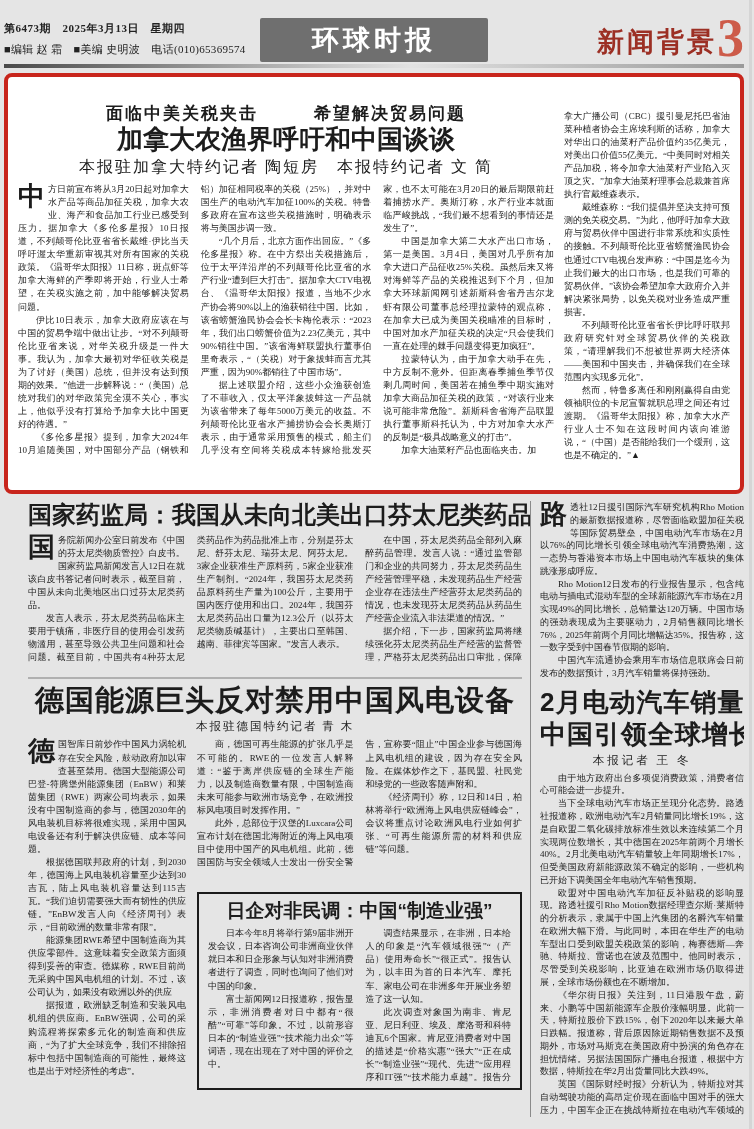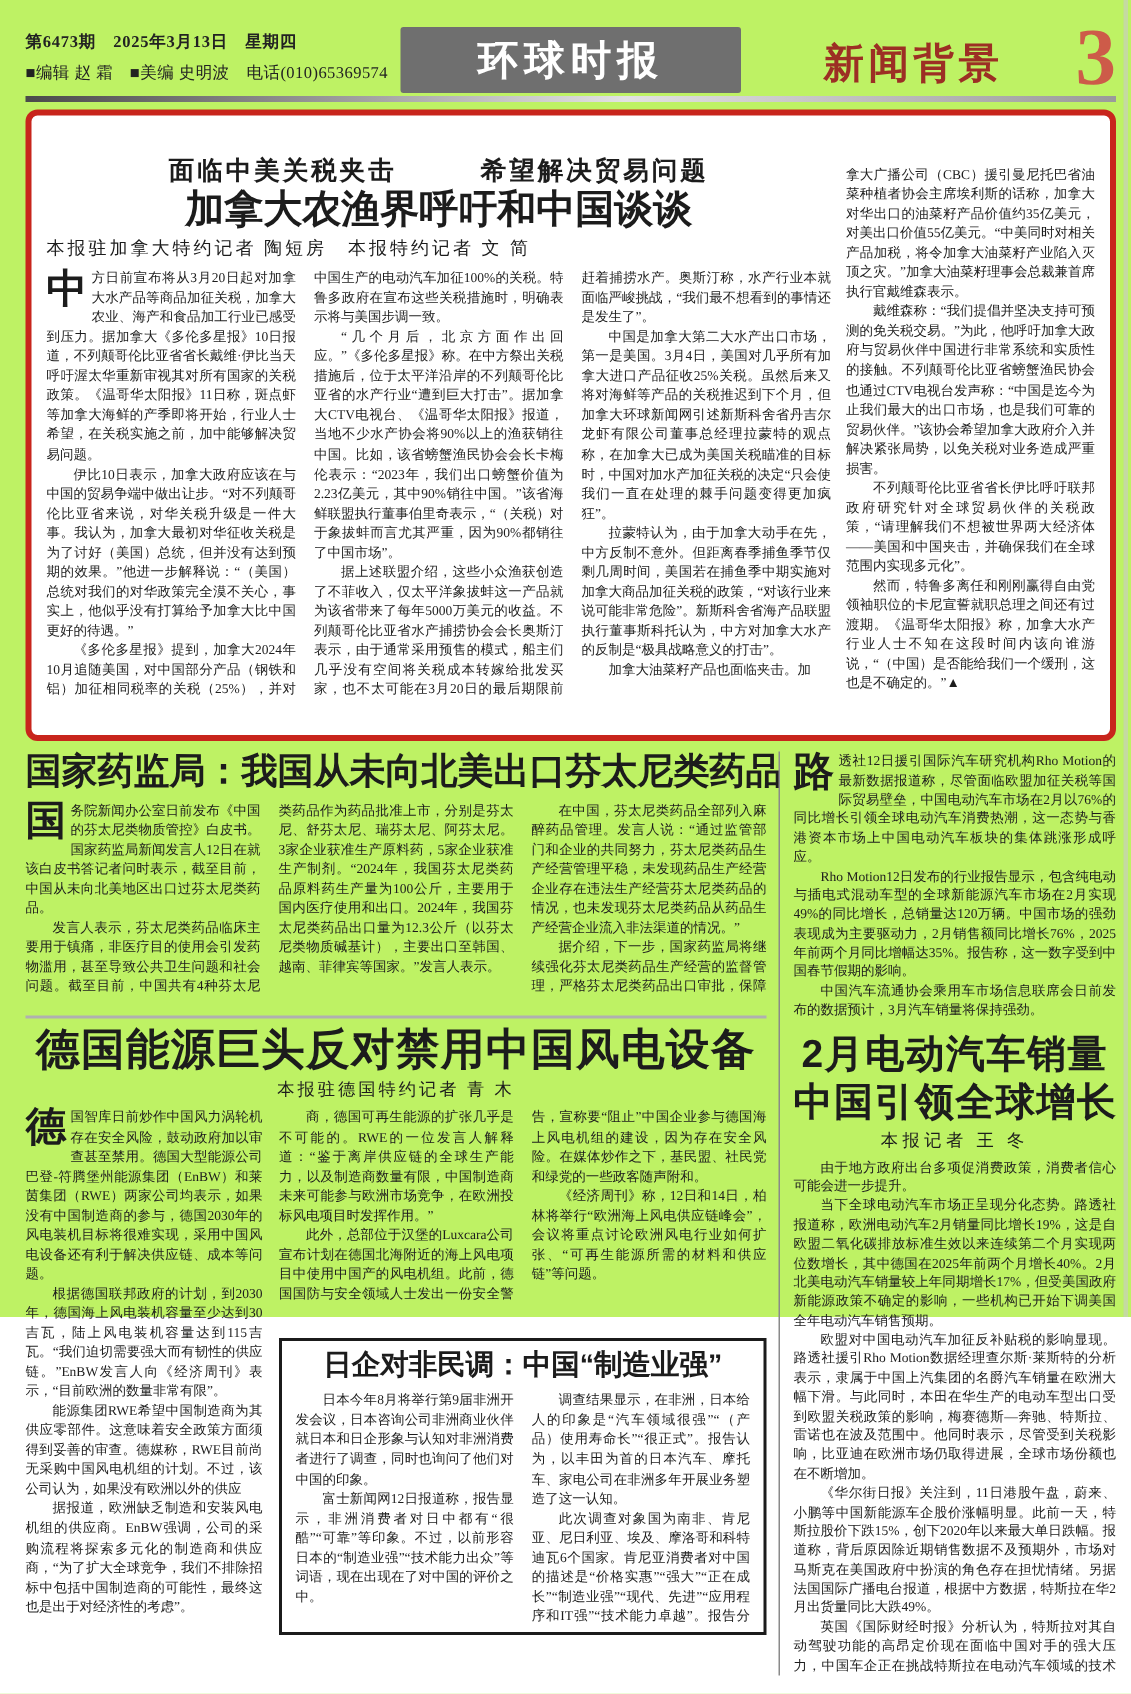--- a/index.html
+++ b/index.html
@@ -1,55 +1,55 @@
 <!DOCTYPE html>
 <html><head>
 <meta charset="utf-8">
 <style>
   * { margin:0; padding:0; box-sizing:border-box; }
   html,body { width:754px; height:1129px; overflow:hidden; background:#fff; }
   body { font-family:"Liberation Serif", serif; color:#1c1c1c; }
-  .page { width:754px; height:878px; padding:12px 10px 6px 17px; background:#bef264; position:relative; }
+  .page { width:754px; height:1129px; padding:12px 10px 6px 4px; background:#e5e5e5; position:relative; }
 
   
   .masthead { display:flex; align-items:flex-end; justify-content:space-between; height:48px; }
   .mh-left { font-size:11px; line-height:1.9; color:#222; width:250px; }
   .mh-left .l1 { font-weight:bold; letter-spacing:.5px; }
   .mh-left .l2 { letter-spacing:.3px; }
   .paper-logo { background:#6f6f6f; color:#fff; width:228px; height:44px; display:flex; align-items:center; justify-content:center;
                 font-size:27px; font-weight:bold; letter-spacing:4px; transform:translateY(2px);
                 font-family:"Liberation Serif", serif; border-radius:2px; }
-  .mh-right { display:flex; align-items:flex-end; width:250px; justify-content:flex-end;gap:48px; }
+  .mh-right { display:flex; align-items:flex-end; width:250px; justify-content:flex-end; }
   .section-label { color:#9c2f24; font-size:27px; font-weight:bold; letter-spacing:3px; line-height:1; padding-bottom:4px;
                    font-family:"Liberation Serif", serif; }
   .page-number { color:#cd5b49; font-size:54px; font-weight:bold; line-height:.82; font-family:"Liberation Serif", serif; }
   .header-rule { height:4px; margin-top:4px; background:linear-gradient(to right,#4a4a4a,#c9c9c9 45%,#e2e2e2 55%,#9a9a9a); }
 
   
   .bodytext p { font-size:9px; line-height:1.45; text-align:justify; text-indent:2em; }
   .bodytext p.noindent { text-indent:0; }
   .dropcap { float:left; font-size:27px; line-height:.95; font-weight:bold; padding:1px 3px 0 0;
              font-family:"Liberation Sans", sans-serif; }
 
   
   .lead { border:4px solid #c8251c; border-radius:8px; margin-top:5px; height:421px; padding:7px 10px 6px 10px;
           display:flex; overflow:hidden; background:#fff; }
   .lead-left { flex:1; display:flex; flex-direction:column; min-width:0;margin-top:17px; }
   .lead-kicker { display:flex; justify-content:center; gap:56px; font-size:17px; font-weight:bold;
                  font-family:"Liberation Sans", sans-serif; letter-spacing:2px; margin-top:1px; }
   .lead-headline { font-size:26px; font-weight:900; font-family:"Liberation Sans", sans-serif; letter-spacing:0px;
                    text-align:center; line-height:1.12; white-space:nowrap; }
-  .lead-byline { text-align:left; font-size:12px; letter-spacing:2px; margin:3px 0 5px 0; }
+  .lead-byline { text-align:center; font-size:16px; letter-spacing:2px; margin:3px 0 5px 0; }
   .lead-cols { column-count:3; column-gap:12px; height:293px; overflow:hidden; }
   .lead-right { width:176px; border-left:0; padding-left:10px; overflow:hidden;margin-top:26px; }
   .lead-right p:first-child { text-indent:0; }
 
   
   .lower { display:flex; margin-top:7px; height:616px; }
-  .lower-left { width:502px; padding-right:8px; }
+  .lower-left { width:502px; padding-right:8px;margin-left:24px; }
   .lower-right { flex:1; border-left:1px solid #8a8a8a; padding-left:9px; overflow:hidden; }
 
   
   .fent-headline { font-size:24px; font-weight:900; font-family:"Liberation Sans", sans-serif; letter-spacing:0;
                    white-space:nowrap; line-height:1.15; }
   .fent-cols { column-count:3; column-gap:12px; height:136px; overflow:hidden; margin-top:5px; }
   .section-divider { border-bottom:2px solid #b0b0b0; margin:7px 0 6px 0; }
 
   
   .de-headline { font-size:29px; font-weight:900; font-family:"Liberation Sans", sans-serif; text-align:center;

